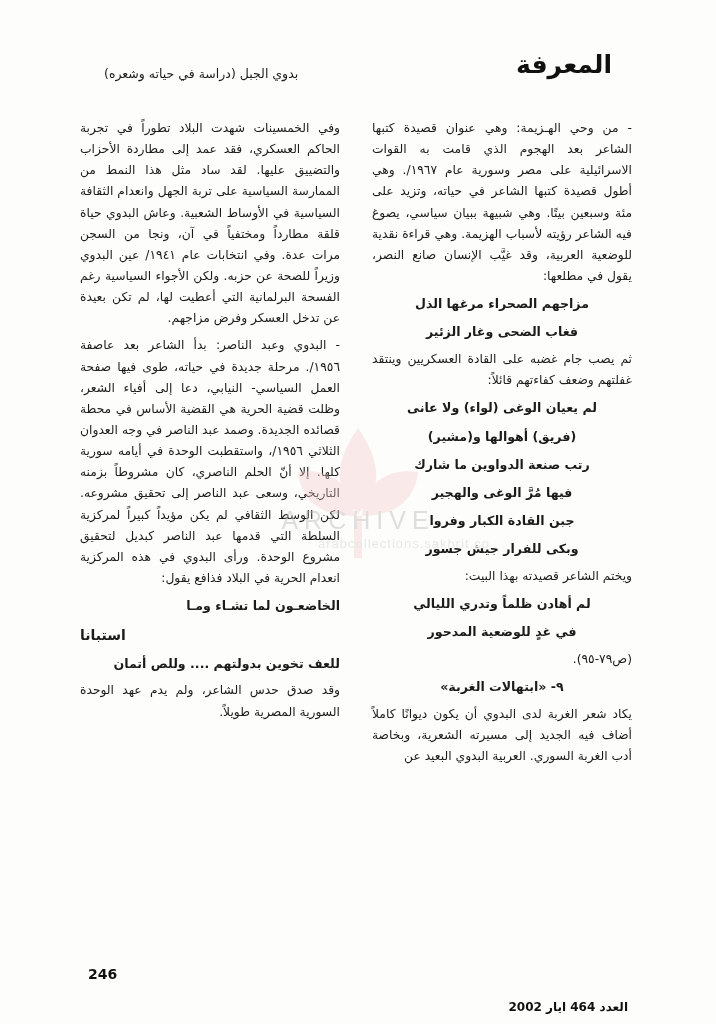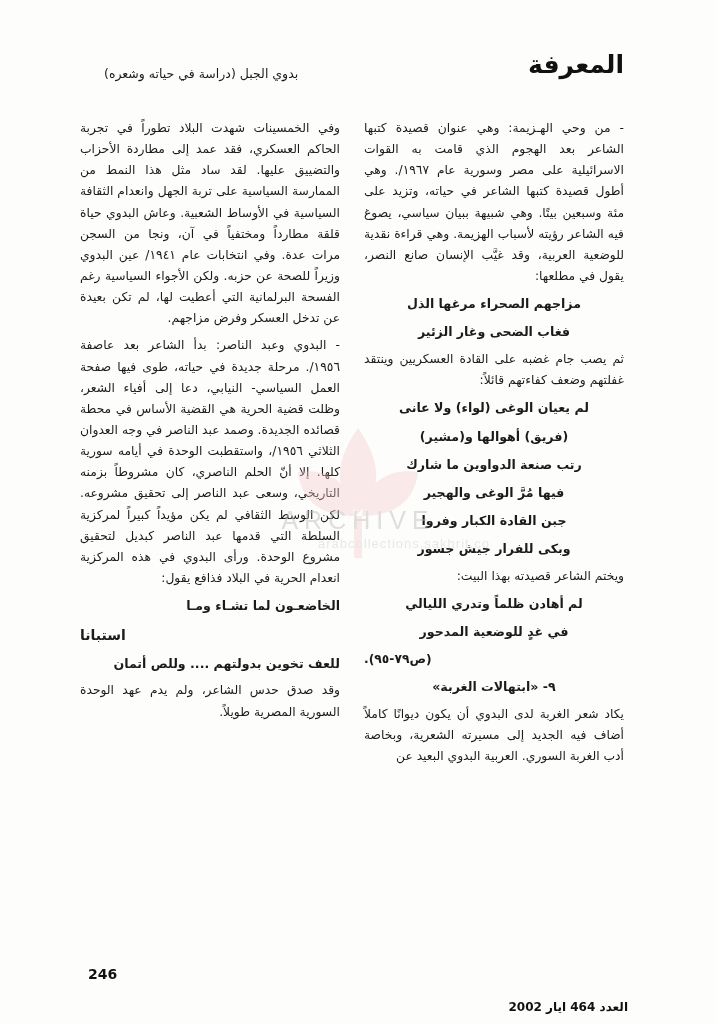--- a/index.html
+++ b/index.html
@@ -66,21 +66,21 @@
   
   .header {
     position: absolute;
     top: 58px;
     left: 88px;
     right: 88px;
     height: 40px;
   }
   .masthead {
     position: absolute;
-    right: 4px;
+    right: 16px;
     top: -8px;
     text-align: center;
     direction: rtl;
   }
   .masthead .logo-ar {
     font-family: "DejaVu Sans", sans-serif;
     font-size: 25px;
     font-weight: bold;
     color: #111;
     letter-spacing: -1px;
@@ -98,21 +98,21 @@
 
   
   .columns {
     position: absolute;
     top: 118px;
     left: 80px;
     right: 80px;
     bottom: 80px;
     display: flex;
     flex-direction: row-reverse;
-    gap: 24px;
+    gap: 32px;
     direction: rtl;
   }
   .col {
     width: 260px;
     font-size: 12.3px;
     line-height: 1.72;
     text-align: justify;
     direction: rtl;
   }
   .col p {
@@ -137,21 +137,21 @@
     font-weight: bold;
     font-size: 14px;
     margin: 2px 0;
   }
   .sub-head {
     text-align: center;
     font-weight: bold;
     font-size: 12.6px;
     margin: 8px 0 4px 0;
   }
-  .ref { text-align: left; font-weight: bold; margin: 4px 0 2px 0; }
+  .ref { text-align: right; font-weight: normal; margin: 4px 0 2px 0; }
 
   
   .footer {
     position: absolute;
     bottom: 36px;
     left: 88px;
     right: 88px;
     height: 20px;
     direction: rtl;
   }

